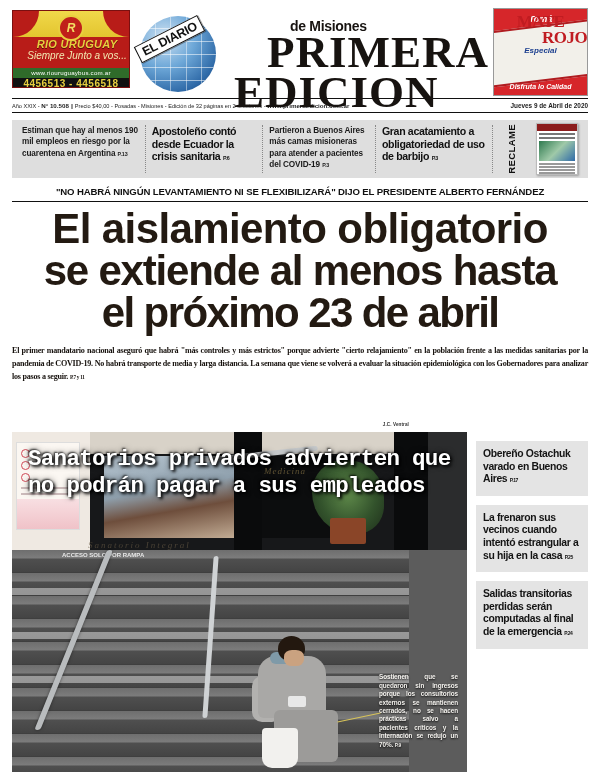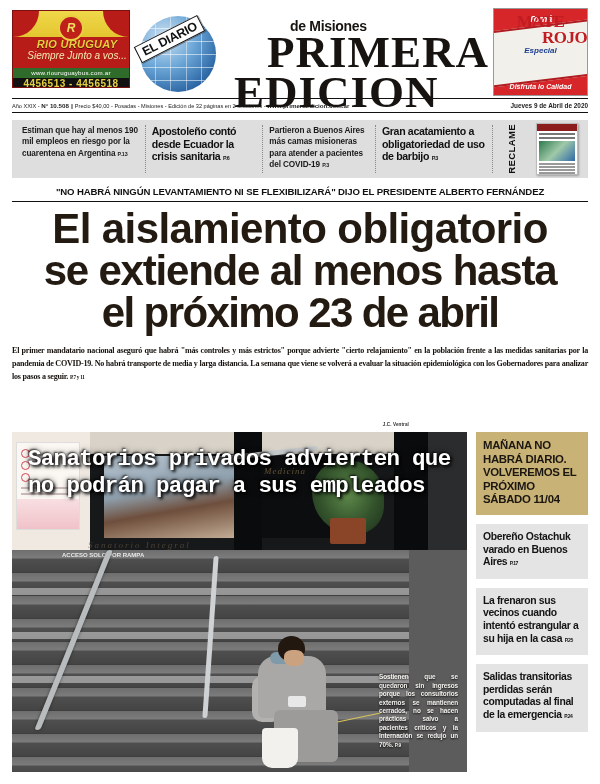--- a/index.html
+++ b/index.html
@@ -364,23 +364,20 @@
           <div class="ph-leader"></div>
           <p>
             <span>Sostienen que se quedaron sin ingresos porque los consultorios externos se mantienen cerrados, no se hacen prácticas salvo a pacientes críticos y la Internación se redujo un 70%.</span>
             <span class="pg">P.9</span>
           </p>
         </div>
       </div>
     </div>
 
     <div class="side">
-      <div class="side-yellow">
-        <div class="ytxt">MAÑANA NO HABRÁ DIARIO. VOLVEREMOS EL PRÓXIMO SÁBADO 11/04</div>
-      </div>
       <div class="side-box">
         <div class="btxt">
           <span>Obereño Ostachuk varado en Buenos Aires</span>
           <span class="pg">P.17</span>
         </div>
       </div>
       <div class="side-box">
         <div class="btxt">
           <span>La frenaron sus vecinos cuando intentó estrangular a su hija en la casa</span>
           <span class="pg">P.25</span>

